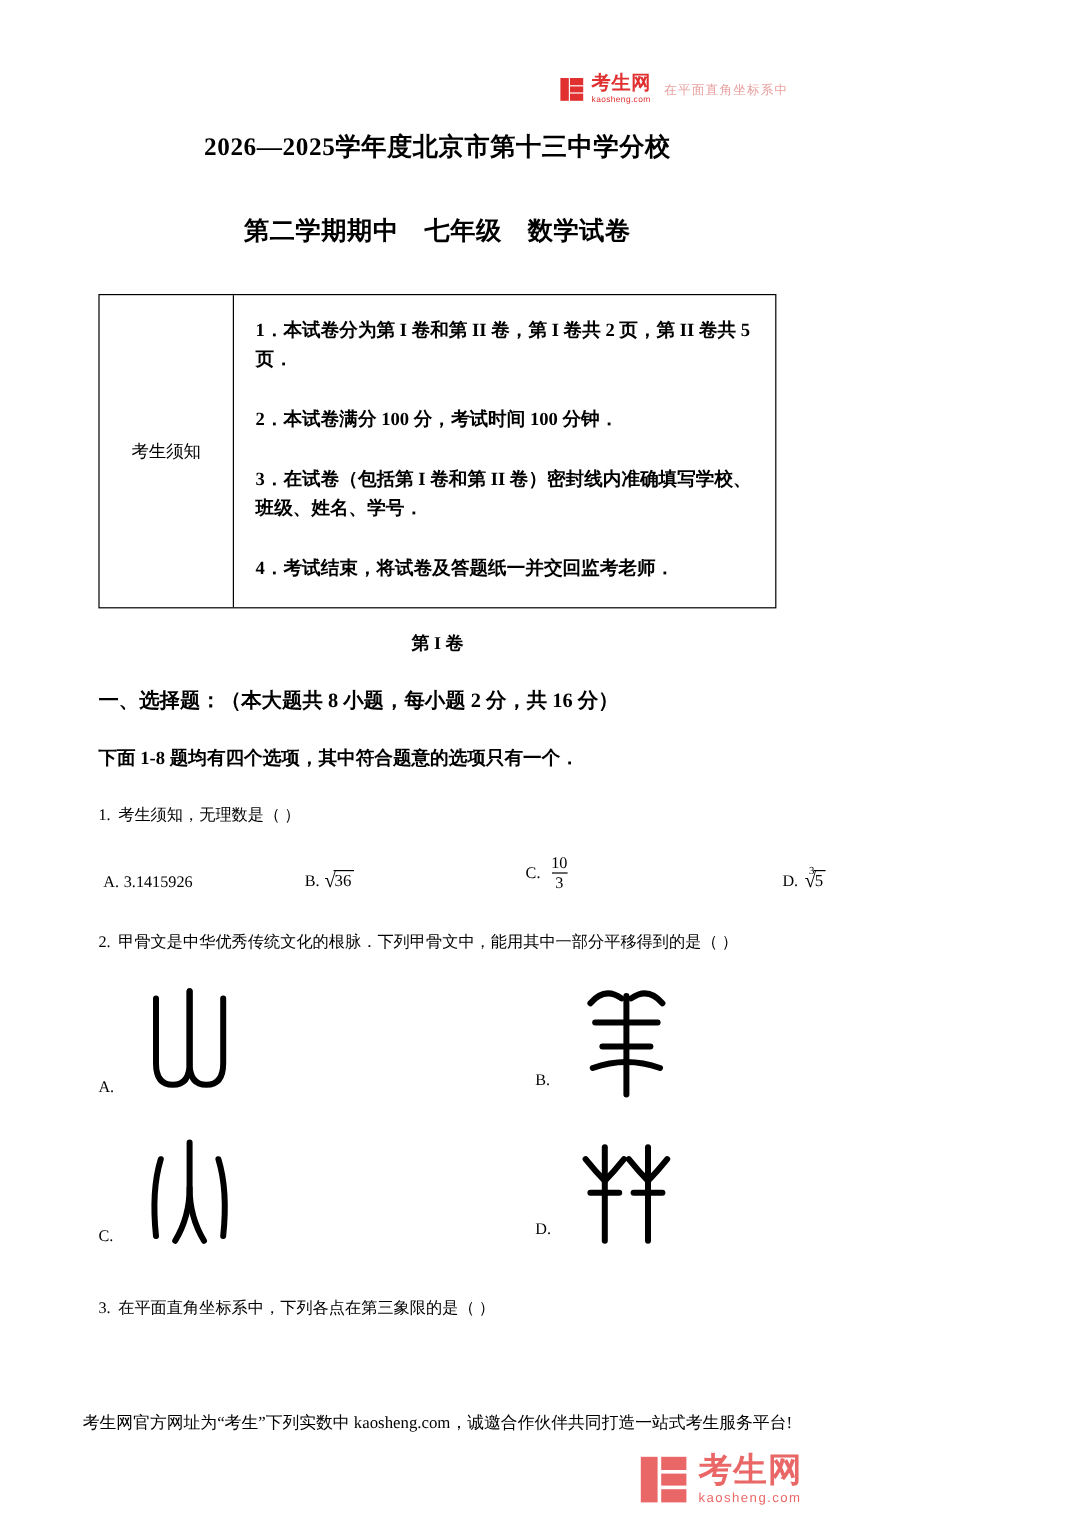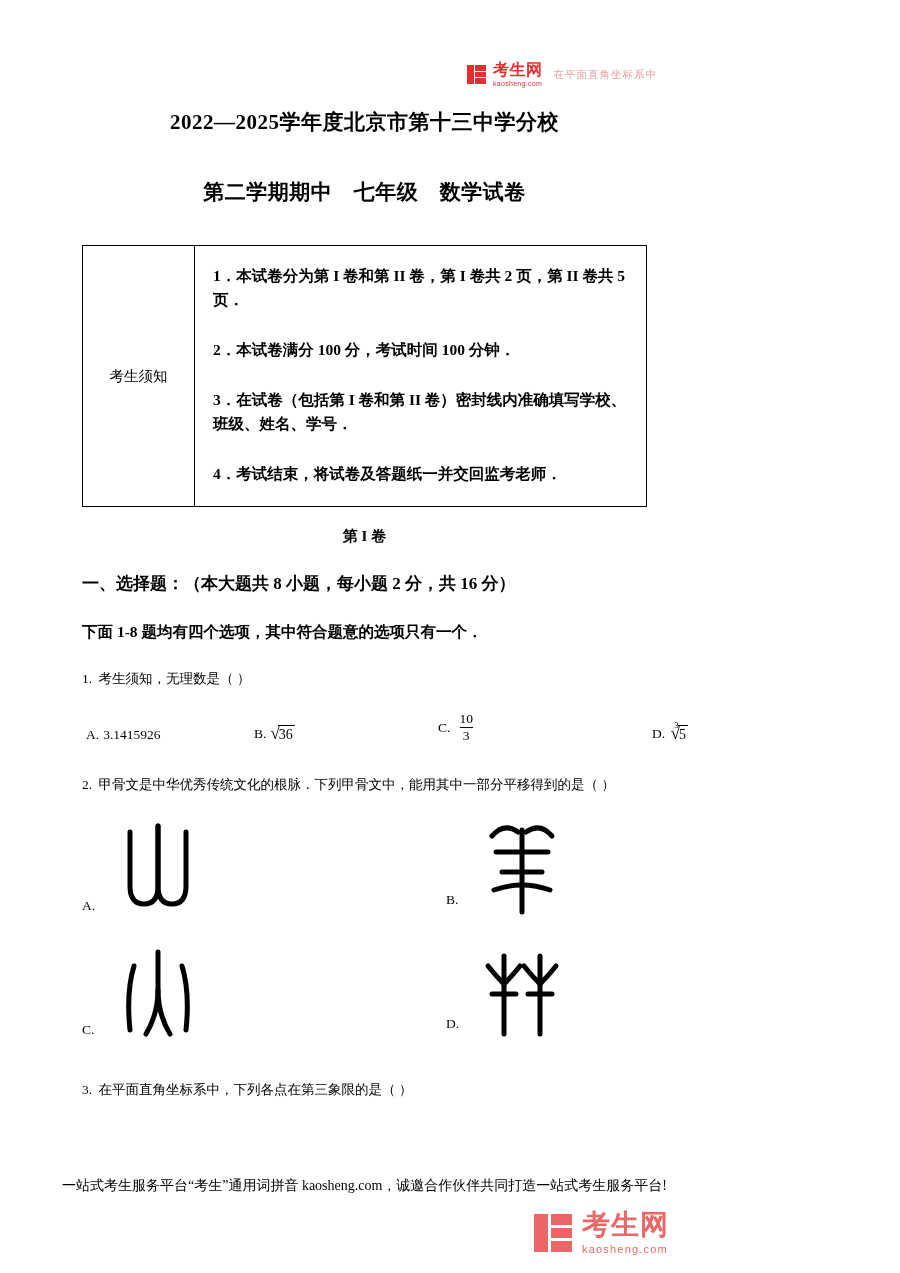--- a/index.html
+++ b/index.html
@@ -281,21 +281,21 @@
         <span class="bar b3"></span>
         <span class="bar b4"></span>
     </div>
     <div class="logo-text">
       <span class="logo-cn">考生网</span>
       <span class="logo-en">kaosheng.com</span>
     </div>
     <span class="logo-slogan">在平面直角坐标系中</span>
   </div>
 
-  <h1 class="doc-title">2022—2025学年度北京市第十三中学分校</h1>
+  <h1 class="doc-title">2026—2025学年度北京市第十三中学分校</h1>
   <h2 class="doc-subtitle">第二学期期中　七年级　数学试卷</h2>
 
   <div class="notice-wrap">
     <div class="notice-label">考生须知</div>
     <div class="notice-body">
       <p>1．本试卷分为第 I 卷和第 II 卷，第 I 卷共 2 页，第 II 卷共 5 页．</p>
       <p>2．本试卷满分 100 分，考试时间 100 分钟．</p>
       <p>3．在试卷（包括第 I 卷和第 II 卷）密封线内准确填写学校、班级、姓名、学号．</p>
       <p>4．考试结束，将试卷及答题纸一并交回监考老师．</p>
     </div>
@@ -407,21 +407,21 @@
         </div>
       </div>
     </div>
   </div>
 
   <div class="question">
     <span class="q-num">3.</span>
     <span>在平面直角坐标系中，下列各点在第三象限的是（    ）</span>
   </div>
 
-  <div class="footer-note">一站式考生服务平台“考生”通用词拼音 kaosheng.com，诚邀合作伙伴共同打造一站式考生服务平台!</div>
+  <div class="footer-note">考生网官方网址为“考生”下列实数中 kaosheng.com，诚邀合作伙伴共同打造一站式考生服务平台!</div>
 
   <div class="footer-logo">
     <div class="logo-mark-big">
       <span class="bar b1"></span>
         <span class="bar b2"></span>
         <span class="bar b3"></span>
         <span class="bar b4"></span>
     </div>
     <div class="ftext">
       <span class="fcn">考生网</span>

